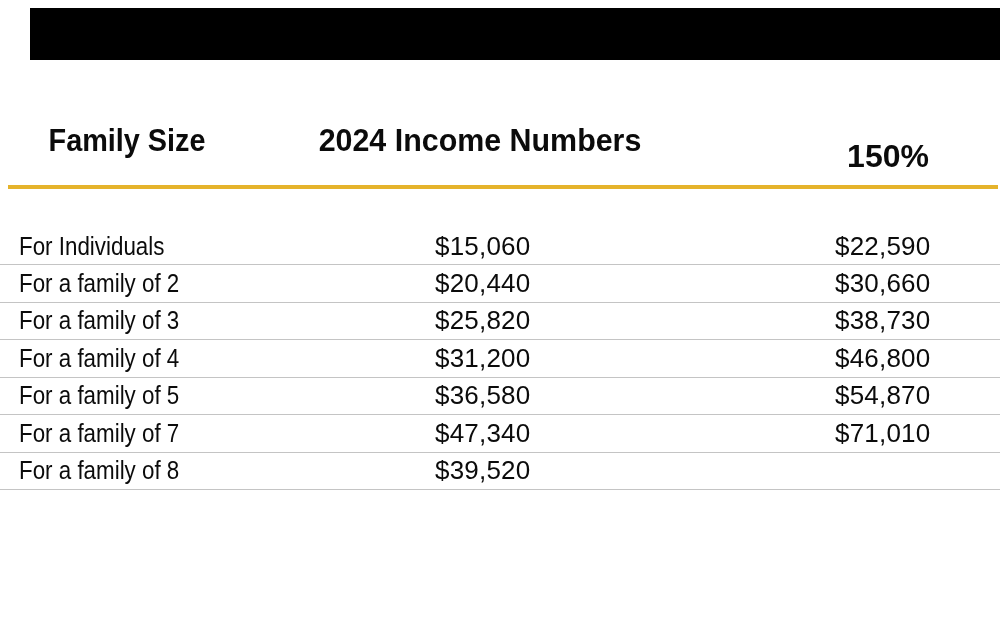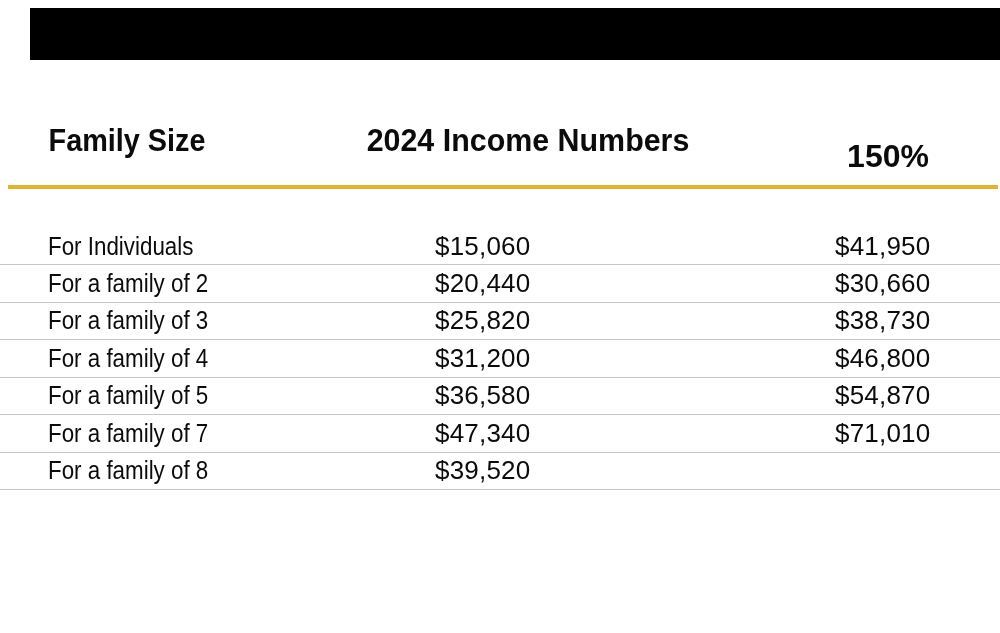--- a/index.html
+++ b/index.html
@@ -23,21 +23,21 @@
   .hdr {
     position: absolute;
     top: 121px;
     font-weight: 700;
     font-size: 32px;
     line-height: 38px;
     white-space: nowrap;
     color: var(--ink, #0b0b0b);
   }
   .hdr-family { left: 127px; }
-  .hdr-income { left: 528px; }
+  .hdr-income { left: 480px; }
   .hdr-pct    { left: 888px; top: 125px; margin-top: 12px; }
   .centered { display: inline-block; transform-origin: center; white-space: nowrap; }
   .s90  { transform: translateX(-50%) scaleX(0.90); }
   .s95  { transform: translateX(-50%) scaleX(0.95); }
   .s100 { transform: translateX(-50%); }
   .accent-line {
     position: absolute;
     left: 8px;
     top: 185px;
     width: 990px;
@@ -52,21 +52,21 @@
   }
   .row {
     display: flex;
     align-items: center;
     height: 36.5px;
     border-bottom: 1px solid var(--sep, #c4c4c4);
     font-size: 26px;
     color: var(--ink, #0b0b0b);
   }
   .row:first-child { height: 36px; }
-  .c1 { width: 435px; padding-left: 48px; box-sizing: border-box; }
+  .c1 { width: 435px; padding-left: 19px; box-sizing: border-box; }
   .c2 { width: 400px; }
   .c3 { flex: 1; }
   .cond {
     display: inline-block;
     transform: scaleX(0.86);
     transform-origin: 0 50%;
     white-space: nowrap;
   }
   .money { letter-spacing: 0.2px; white-space: nowrap; }
 </style>
@@ -93,21 +93,21 @@
 
   <div class="tbl">
   <div class="row">
     <div class="cell c1">
       <span class="cond">For Individuals</span>
     </div>
     <div class="cell c2">
       <span class="money">$15,060</span>
     </div>
     <div class="cell c3">
-      <span class="money">$41,950</span>
+      <span class="money">$22,590</span>
     </div>
   </div>
 
   <div class="row">
     <div class="cell c1">
       <span class="cond">For a family of 2</span>
     </div>
     <div class="cell c2">
       <span class="money">$20,440</span>
     </div>

